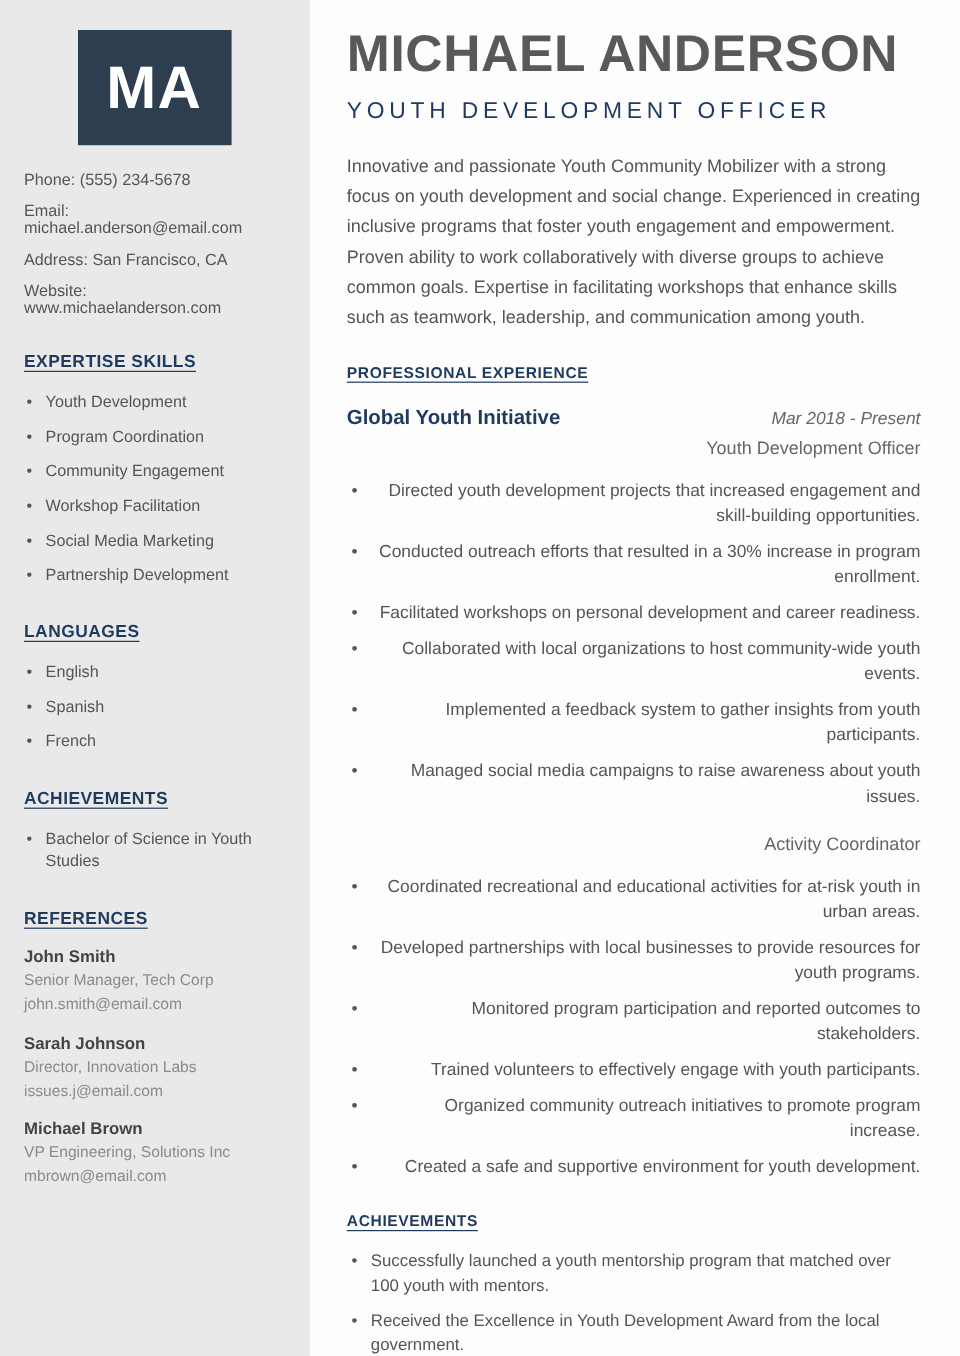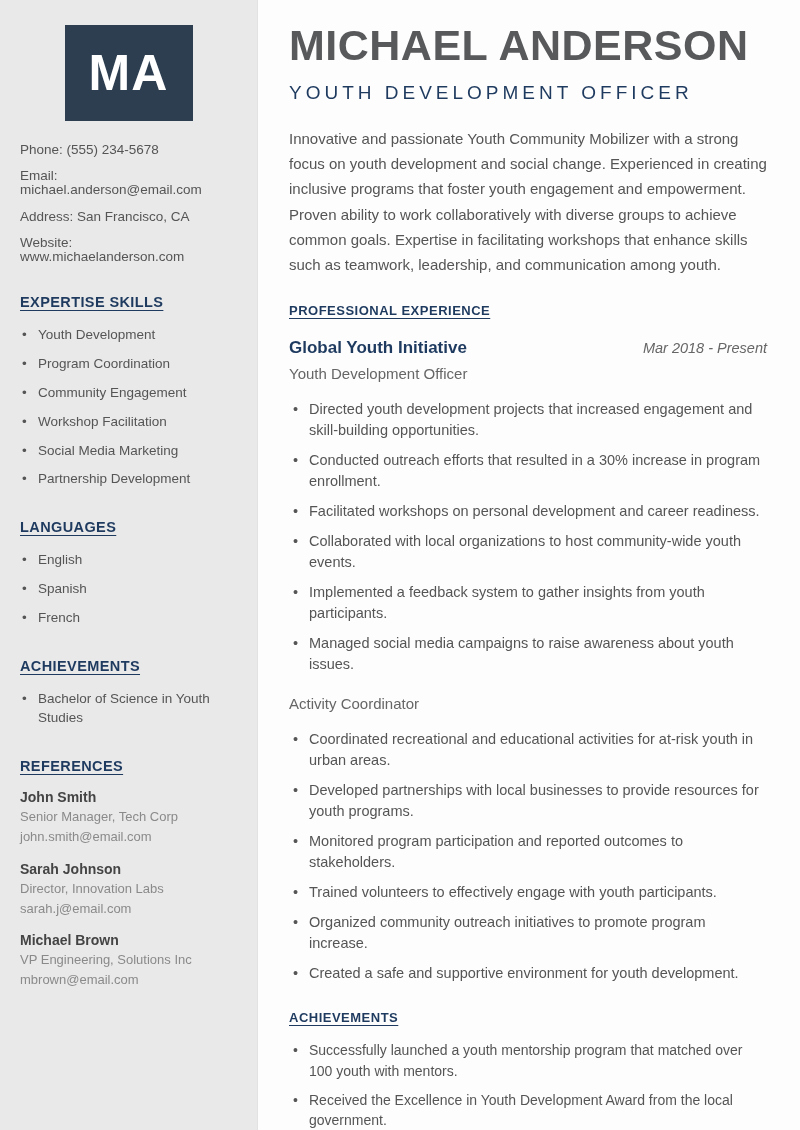--- a/index.html
+++ b/index.html
@@ -28,21 +28,21 @@
   .ref{margin-top:15px;}
   .ref .ref-name{font-size:14px;font-weight:bold;color:#444444;margin:0 0 4px 0;}
   .ref .ref-role,.ref .ref-email{font-size:13px;color:var(--muted);margin:0 0 3px 0;line-height:1.3;}
 
   
   .main{flex:1;background:var(--main_bg);padding:24px 33px 30px 31px;}
   .name{margin:0;font-size:43px;font-weight:bold;color:var(--title_gray);letter-spacing:0.5px;line-height:1.0;}
   .subtitle{margin-top:15px;font-size:19px;color:var(--heading_navy);letter-spacing:4px;}
   .summary{margin:22px 0 0 0;font-size:15px;color:var(--body_text);line-height:1.68;}
   .main-heading{margin:26px 0 0 0;font-size:13px;font-weight:bold;color:var(--heading_navy);letter-spacing:0.5px;text-decoration:underline;text-underline-offset:3px;}
-  .job{margin-top:20px;}
+  .job{margin-top:20px;text-align:right;}
   .job-head{display:flex;justify-content:space-between;align-items:baseline;}
   .company{margin:0;font-size:17px;font-weight:bold;color:var(--heading_navy);}
   .dates{font-size:14.5px;font-style:italic;color:#666666;}
   .role{margin-top:7px;font-size:15px;color:#666666;}
   .main-list{list-style:none;margin:17px 0 0 0;padding:0;}
   .main-list li{position:relative;padding-left:20px;margin-bottom:9px;font-size:14.5px;color:var(--body_text);line-height:1.45;}
   .main-list li::before{content:"•";position:absolute;left:4px;top:0;color:var(--body_text);}
   .ach-list li{font-size:14px;}
   .ach-list{margin-top:15px;}
 </style>
@@ -85,21 +85,21 @@
 
     <h2 class="side-heading">REFERENCES</h2>
     <div class="ref">
       <p class="ref-name">John Smith</p>
       <p class="ref-role">Senior Manager, Tech Corp</p>
       <p class="ref-email">john.smith@email.com</p>
     </div>
     <div class="ref">
       <p class="ref-name">Sarah Johnson</p>
       <p class="ref-role">Director, Innovation Labs</p>
-      <p class="ref-email">sarah.j@email.com</p>
+      <p class="ref-email">issues.j@email.com</p>
     </div>
     <div class="ref">
       <p class="ref-name">Michael Brown</p>
       <p class="ref-role">VP Engineering, Solutions Inc</p>
       <p class="ref-email">mbrown@email.com</p>
     </div>
   </aside>
 
   <main class="main">
     <h1 class="name">MICHAEL ANDERSON</h1>

